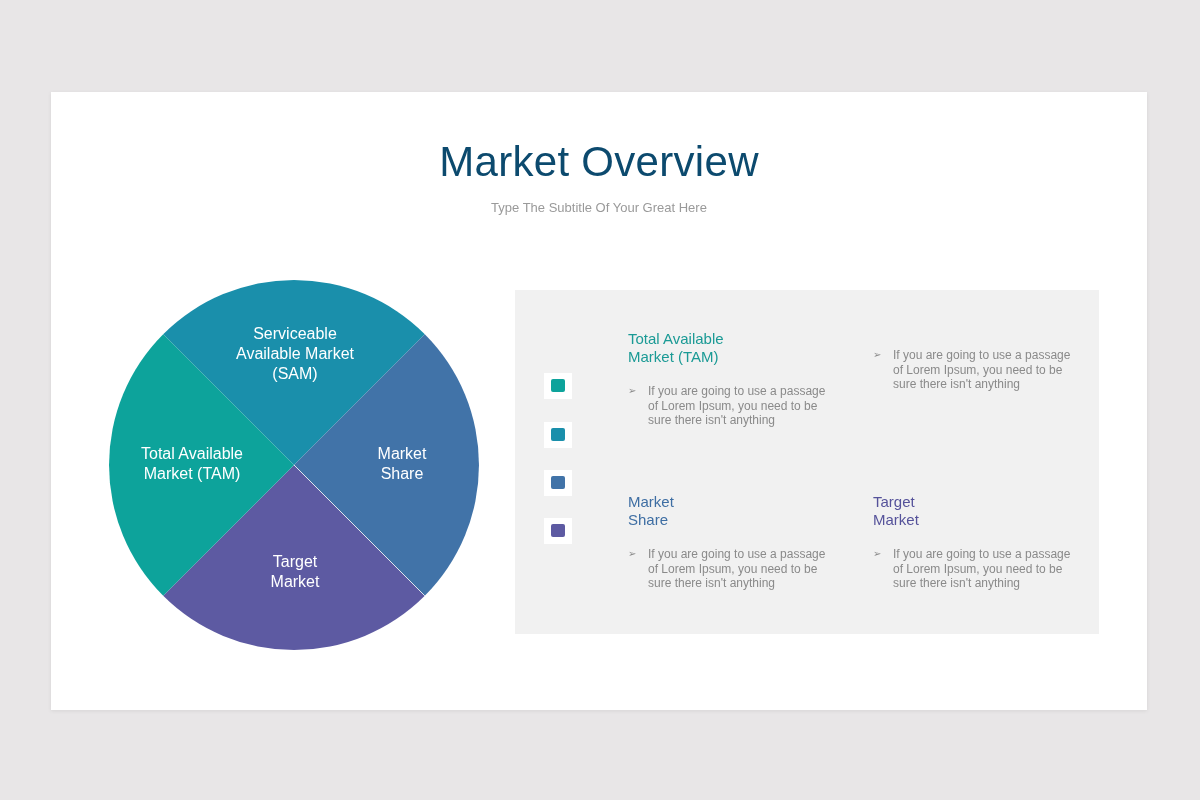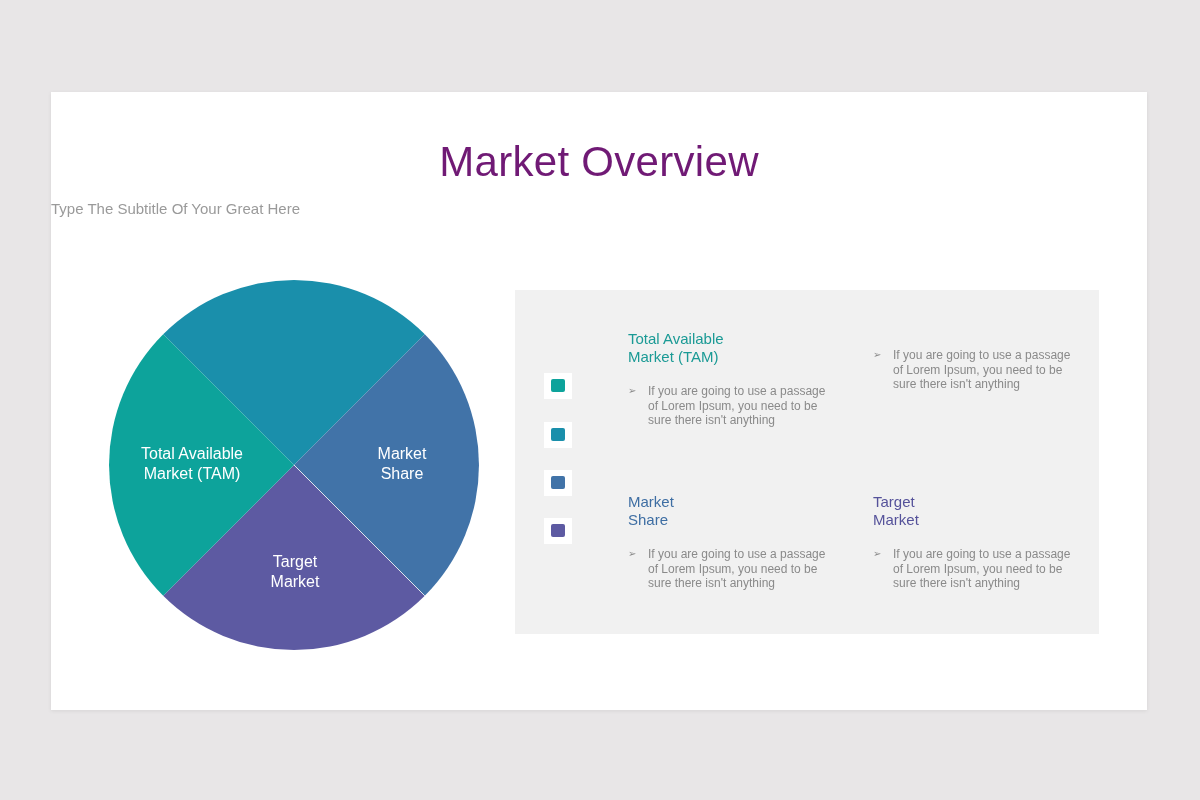--- a/index.html
+++ b/index.html
@@ -1,19 +1,19 @@
 <!DOCTYPE html>
 <html><head>
 <meta charset="utf-8">
 <style>
   html, body { margin:0; padding:0; }
   body { width:1200px; height:800px; background:#e8e6e7; position:relative; overflow:hidden; font-family:"Liberation Sans", "DejaVu Sans", sans-serif; }
   .slide { position:absolute; left:51px; top:92px; width:1096px; height:618px; background:#ffffff; box-shadow:0 1px 4px rgba(0,0,0,0.08); }
-  .title { position:absolute; left:0; width:100%; top:46px; text-align:center; font-size:42px; color:#701a75; letter-spacing:0.3px; }
-  .subtitle { position:absolute; left:0; width:100%; top:108px; text-align:left; font-size:15px; color:#9a9a9a; }
+  .title { position:absolute; left:0; width:100%; top:46px; text-align:center; font-size:42px; color:#0c4a6e; letter-spacing:0.3px; }
+  .subtitle { position:absolute; left:0; width:100%; top:108px; text-align:center; font-size:13px; color:#9a9a9a; }
   .pie { position:absolute; left:57px; top:187px; width:372px; height:372px; }
   .pie svg { width:100%; height:100%; display:block; }
   .pie-label { position:absolute; color:#ffffff; font-size:16px; text-align:center; line-height:20px; transform:translateX(-50%); white-space:nowrap; }
   .panel { position:absolute; left:464px; top:198px; width:584px; height:344px; background:#f1f1f1; }
   .swatch { position:absolute; left:29px; width:28px; height:26px; background:#ffffff; }
   .swatch span { position:absolute; left:7px; top:6px; width:14px; height:13px; border-radius:2px; }
   .item { position:absolute; width:210px; }
   .item-title { font-size:15px; line-height:18px; }
   .item-body { position:relative; margin-top:18px; padding-left:20px; font-size:12px; line-height:14.6px; color:#8a8a8a; }
   .item-body .arrow { position:absolute; left:0; top:0; color:#8a8a8a; font-size:10px; }
@@ -27,20 +27,25 @@
 
   <div class="pie">
     <svg viewBox="0 0 372 372">
 
       <path id="slice-sam" d="M186,186 L55.2,55.2 A185,185 0 0 1 316.8,55.2 Z" fill="#1a8fab"></path>
       <path id="slice-share" d="M186,186 L316.8,55.2 A185,185 0 0 1 316.8,316.8 Z" fill="#4173a8"></path>
       <path id="slice-target" d="M186,186 L316.8,316.8 A185,185 0 0 1 55.2,316.8 Z" fill="#5d5aa2"></path>
       <path id="slice-tam" d="M186,186 L55.2,316.8 A185,185 0 0 1 55.2,55.2 Z" fill="#0da39b"></path>
       <line x1="186" y1="186" x2="316.8" y2="316.8" stroke="#dfe6ef" stroke-width="1"></line>
     </svg>
+    <div class="pie-label" style="left:187px; top:45px;">
+      <div>Serviceable</div>
+      <div>Available Market</div>
+      <div>(SAM)</div>
+    </div>
     <div class="pie-label" style="left:294px; top:165px;">
       <div>Market</div>
       <div>Share</div>
     </div>
     <div class="pie-label" style="left:187px; top:273px;">
       <div>Target</div>
       <div>Market</div>
     </div>
     <div class="pie-label" style="left:84px; top:165px;">
       <div>Total Available</div>

